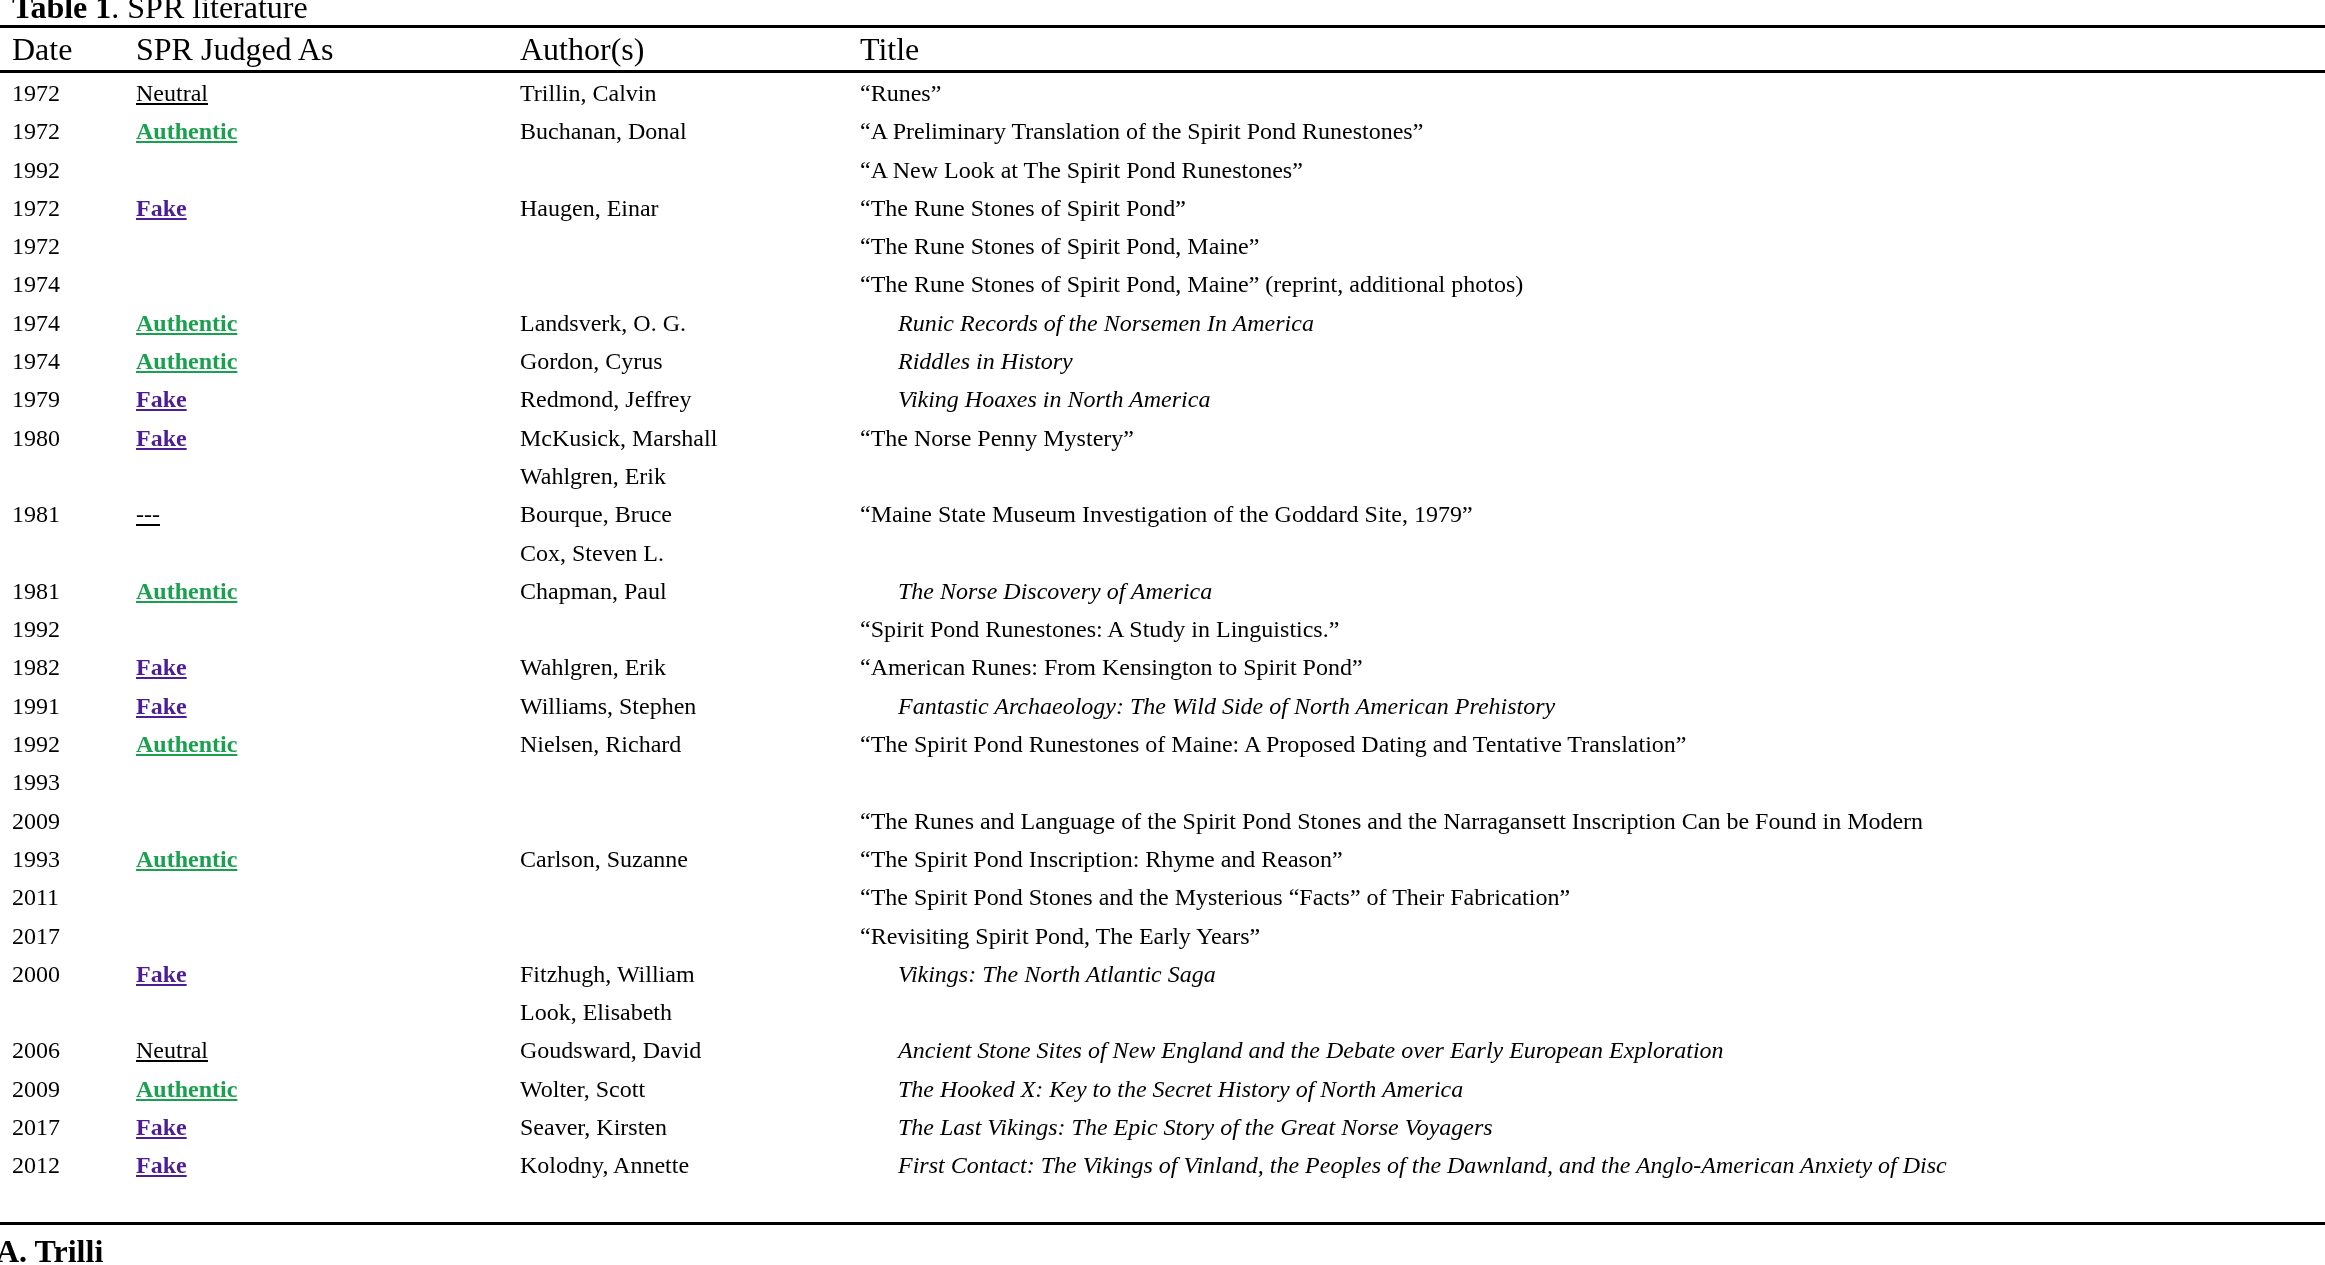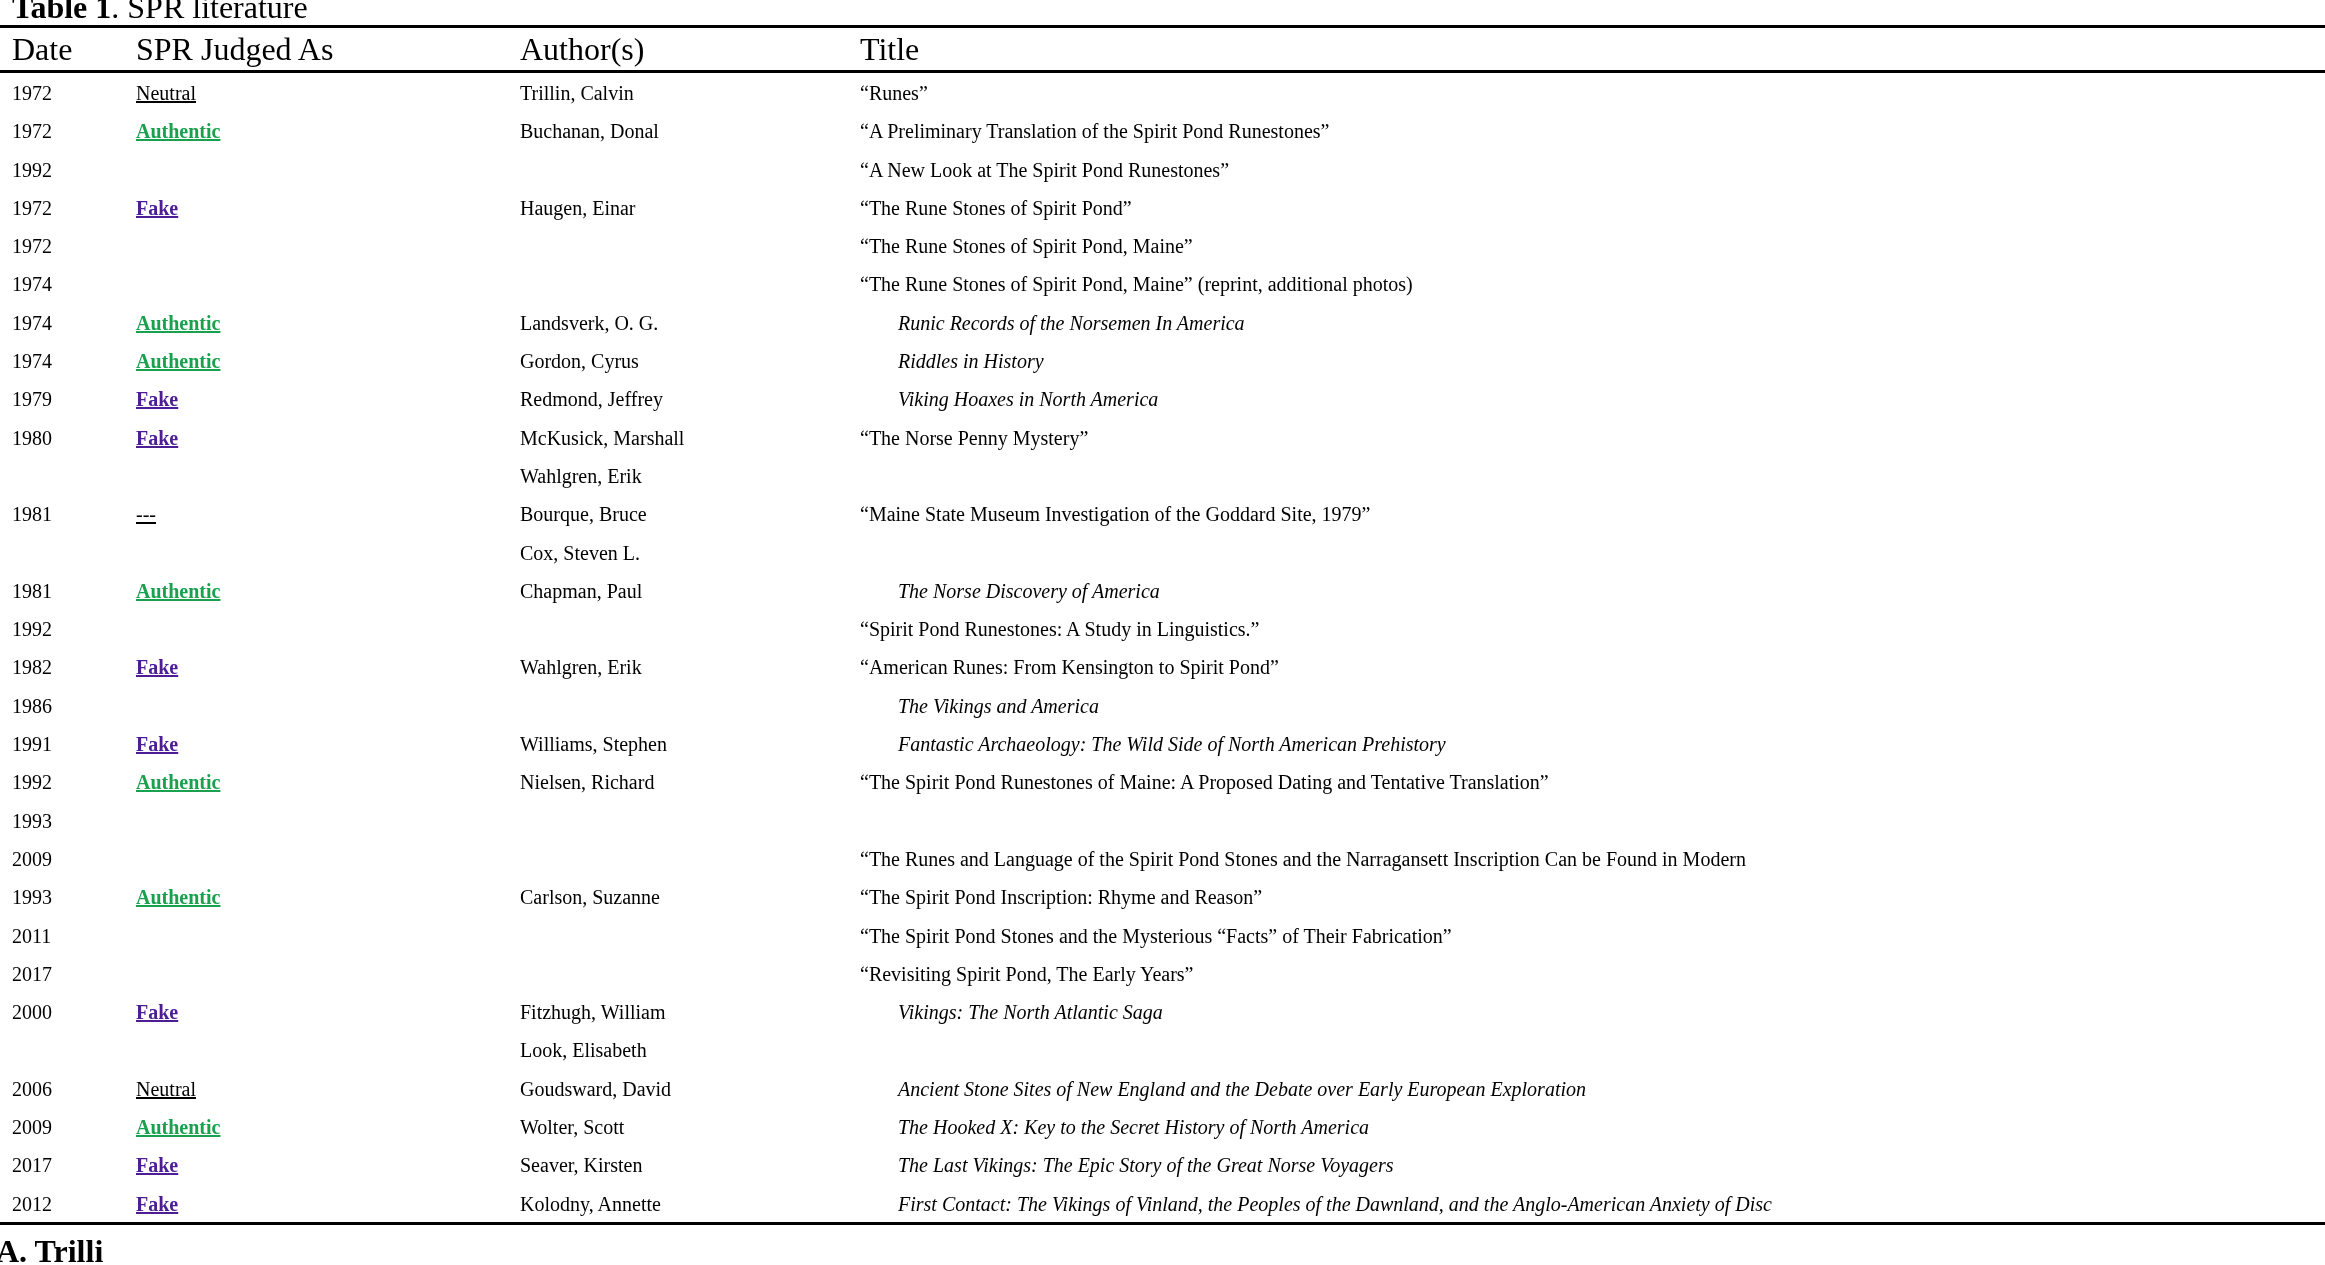--- a/index.html
+++ b/index.html
@@ -6,21 +6,21 @@
   body { width:2325px; height:1265px; overflow:hidden; position:relative;
          font-family:"Liberation Serif", "DejaVu Serif", serif; color:#000; }
   .caption { position:absolute; left:12px; top:-12px; font-size:32px; line-height:38px; white-space:nowrap; }
   .caption b { font-weight:bold; }
   .rule { position:absolute; left:0; width:2325px; background:#000; }
   .rule.top { top:25px; height:3px; }
   .rule.mid { top:70px; height:3px; }
   .rule.bot { top:1222px; height:3px; }
   .hdr { position:absolute; top:30px; height:38px; font-size:32px; line-height:38px; white-space:nowrap; }
   .tbody { position:absolute; left:0; top:74px; width:2325px; }
-  .row { position:relative; height:38.3px; font-size:20px; line-height:38px; white-space:nowrap; }
+  .row { position:relative; height:38.3px; font-size:24px; line-height:38px; white-space:nowrap; }
   .cell { position:absolute; top:0; }
   .c-date { left:12px; }
   .c-judg { left:136px;text-decoration:underline; }
   .c-auth { left:520px; }
   .c-title { left:860px; }
   .authentic { color:#16a34a; color:#1aa14f; font-weight:bold; }
   .fake { color:#4c1d95; font-weight:bold; }
   .neutral, .none { font-weight:normal; }
   .italic { font-style:italic;margin-left:38px; }
   .footer { position:absolute; left:-4px; top:1232px; font-size:32px; line-height:38px; font-weight:bold; white-space:nowrap; }
@@ -132,26 +132,20 @@
       <span class="cell c-auth"></span>
       <span class="cell c-title">“Spirit Pond Runestones: A Study in Linguistics.”</span>
     </div>
     <div class="row">
       <span class="cell c-date">1982</span>
       <span class="cell c-judg fake">Fake</span>
       <span class="cell c-auth">Wahlgren, Erik</span>
       <span class="cell c-title">“American Runes: From Kensington to Spirit Pond”</span>
     </div>
     <div class="row">
-      <span class="cell c-date">1986</span>
-      <span class="cell c-judg none"></span>
-      <span class="cell c-auth"></span>
-      <span class="cell c-title italic">The Vikings and America</span>
-    </div>
-    <div class="row">
       <span class="cell c-date">1991</span>
       <span class="cell c-judg fake">Fake</span>
       <span class="cell c-auth">Williams, Stephen</span>
       <span class="cell c-title italic">Fantastic Archaeology: The Wild Side of North American Prehistory</span>
     </div>
     <div class="row">
       <span class="cell c-date">1992</span>
       <span class="cell c-judg authentic">Authentic</span>
       <span class="cell c-auth">Nielsen, Richard</span>
       <span class="cell c-title">“The Spirit Pond Runestones of Maine: A Proposed Dating and Tentative Translation”</span>

